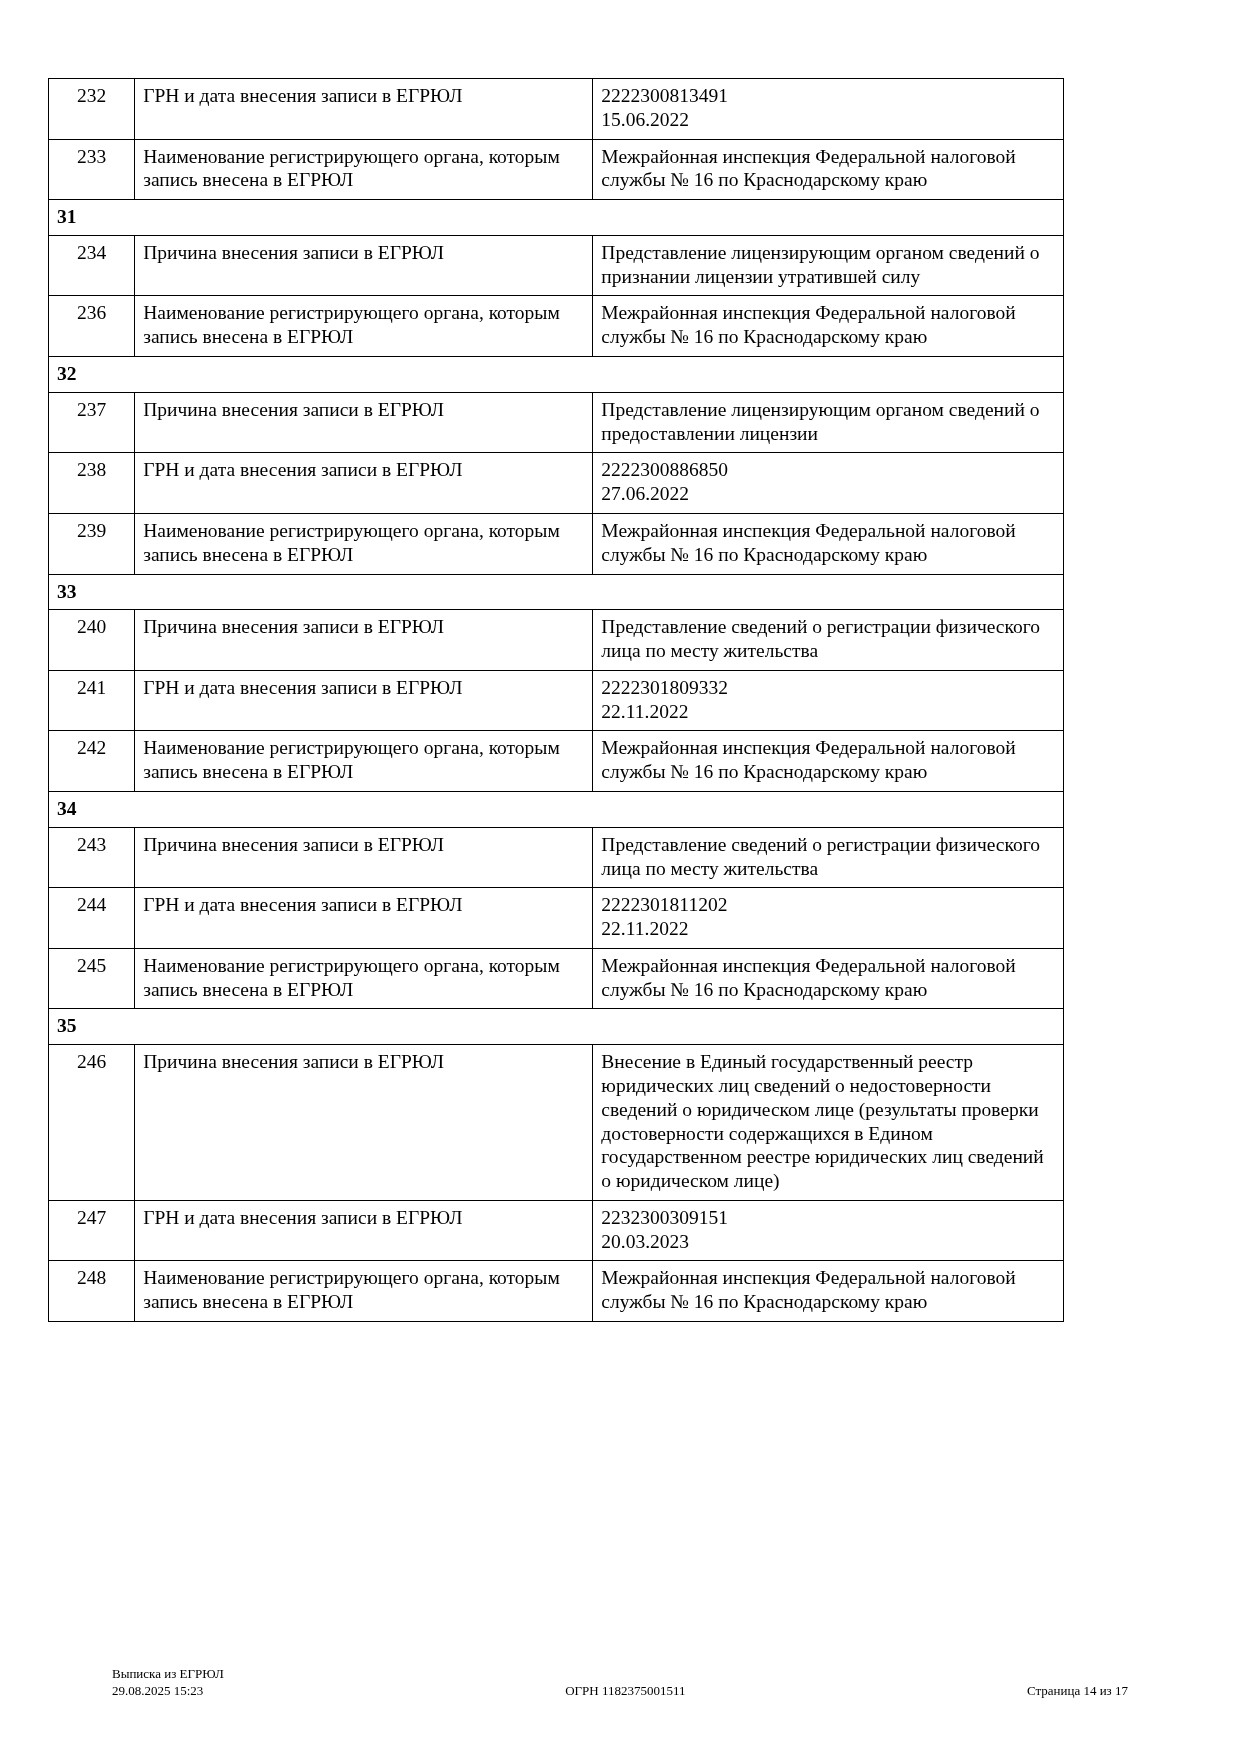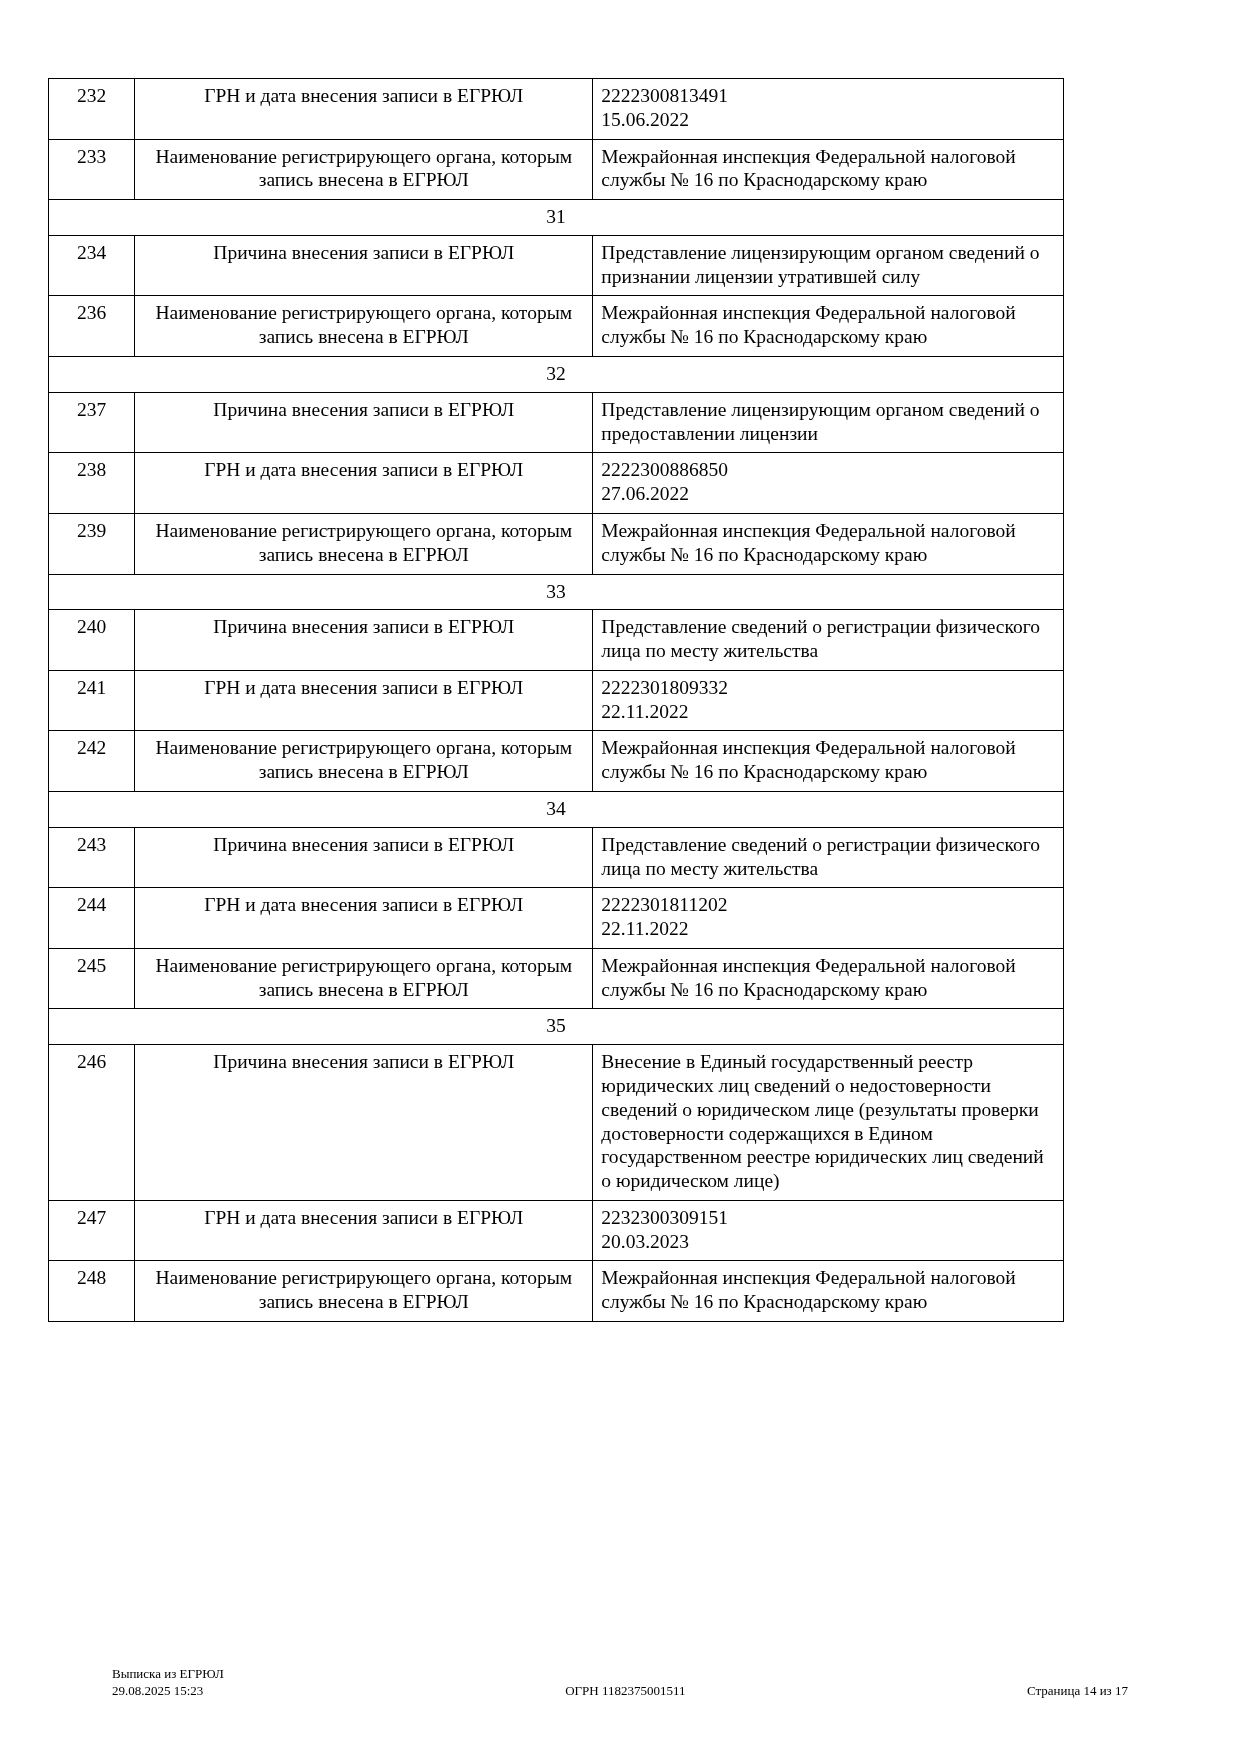--- a/index.html
+++ b/index.html
@@ -33,28 +33,27 @@
     line-height: 1.22;
     padding: 5px 8px 7px 8px;
   }
   td.num {
     width: 66px;
     text-align: center;
     white-space: nowrap;
   }
   td.label {
     width: 424px;
-    text-align: center;
   }
   td.value {
     width: 436px;
   }
   tr.section td {
-    text-align: center;
-    font-weight: normal;
+    text-align: left;
+    font-weight: bold;
     padding: 5px 8px 6px 8px;
     margin-left: 18px;
   }
   .line2 {
     display: block;
   }
   .footer {
     position: absolute;
     left: 112px;
     right: 112px;

